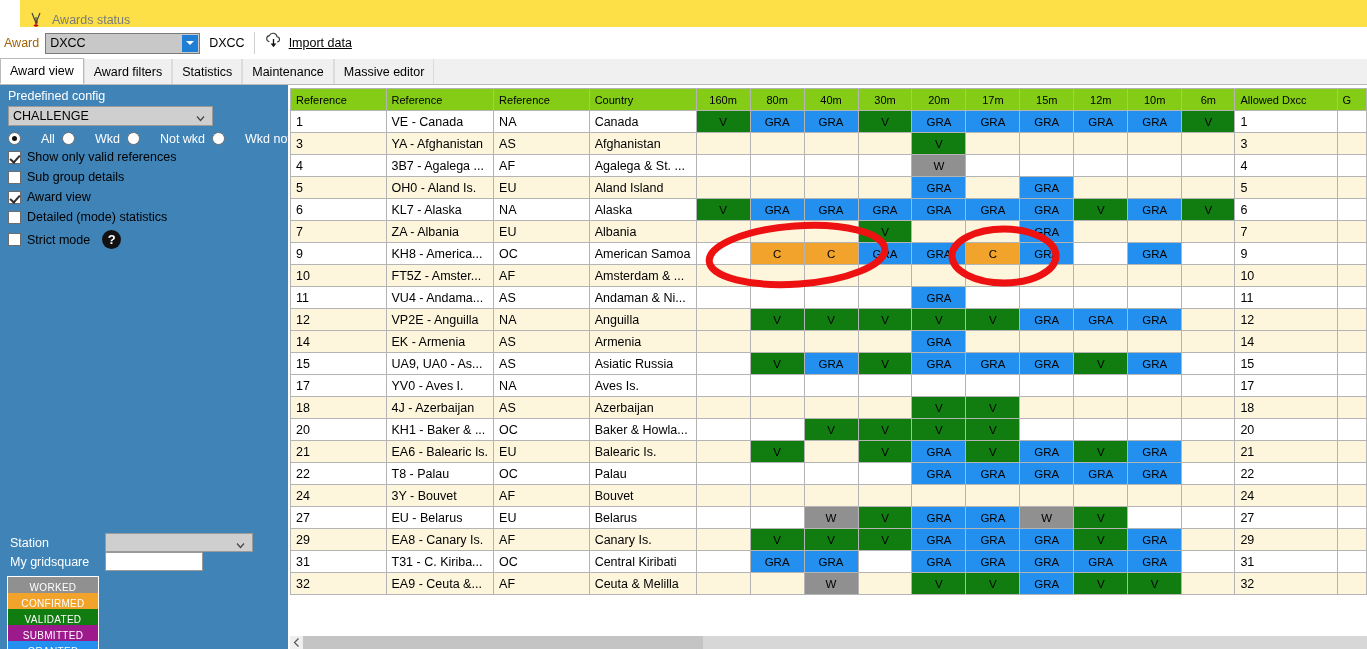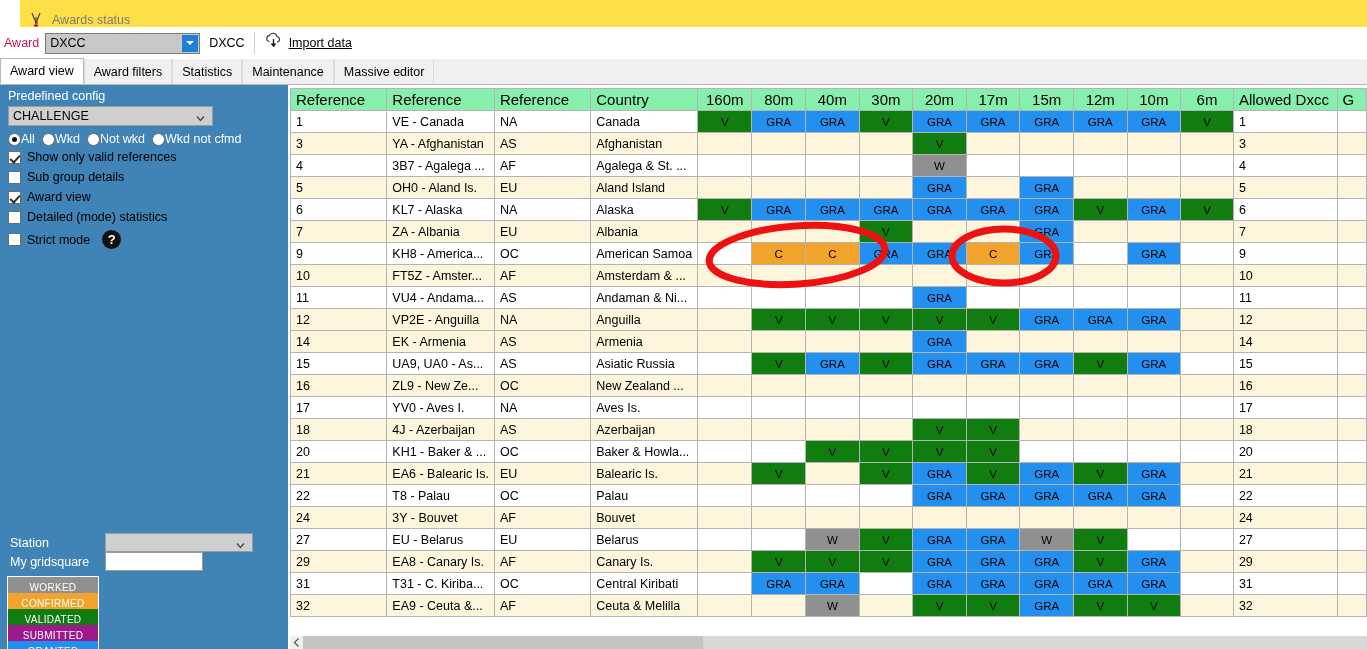--- a/index.html
+++ b/index.html
@@ -19,21 +19,21 @@
     background: #fde047; display: flex; align-items: flex-end; padding-left: 8px; margin-left: 20px;
   }
   .titlebar .tb-icon { width: 16px; height: 16px; margin-right: 8px; position: relative; }
   .titlebar .tb-title { color: #7b7b7b; font-size: 12.5px; }
 
   
   .awardbar {
     position: absolute; left: 0; top: 27px; width: 1367px; height: 32px;
     background: #ffffff; display: flex; align-items: center; padding-left: 4px;
   }
-  .awardbar .lbl { font-size: 12.5px; color: #be185d; margin-right: 6px; }
+  .awardbar .lbl { font-size: 12.5px; color: #a16207; margin-right: 6px; }
   .combo {
     width: 155px; height: 21px; background: #c8c8c8;
     border: 1px solid #7a7a7a; display: flex; align-items: center;
     position: relative; padding-left: 4px; font-size: 12.5px; color: #000;
   }
   .combo .arrow-box {
     position: absolute; right: 1px; top: 1px; width: 16px; height: 17px;
     background: #1f7fd6; display: flex; align-items: center; justify-content: center;
   }
   .combo .arrow-box .tri {
@@ -67,21 +67,21 @@
   .lp-title { font-size: 12.5px; color: #ffffff; margin-bottom: 3px; }
   .lp-combo {
     width: 205px; height: 20px; background: #cfcfcf; border: 1px solid #9a9a9a;
     display: flex; align-items: center; padding-left: 4px; position: relative;
     color: #000; font-size: 12.5px; margin-bottom: 6px;
   }
   .lp-combo .chev {
     position: absolute; right: 7px; top: 5px; width: 9px; height: 9px;
   }
   .radio-row { display: flex; align-items: center; gap: 2px; margin-bottom: 4px; }
-  .radio-item { display: flex; align-items: center; gap: 0; margin-right: 5px; }
+  .radio-item { display: flex; align-items: flex-start; gap: 20px; margin-right: 5px; }
   .radio {
     width: 13px; height: 13px; border-radius: 50%; background: #ffffff;
     border: 1px solid #6d6d6d; position: relative; flex: none;
   }
   .radio.on::after {
     content: ""; position: absolute; left: 3px; top: 3px; width: 5px; height: 5px;
     border-radius: 50%; background: #111;
   }
   .radio-label { font-size: 12.5px; color: #ffffff; white-space: nowrap; }
   .check-row { display: flex; align-items: center; gap: 6px; margin-bottom: 6px; }
@@ -122,22 +122,22 @@
     font-size: 10px; color: #ffffff; letter-spacing: .3px;
   }
 
   
   .gridwrap {
     position: absolute; left: 290px; top: 88px; width: 1077px; height: 561px;
     background: #ffffff; overflow: hidden;
   }
   table.grid { border-collapse: collapse; table-layout: fixed; }
   table.grid th {
-    height: 22px; background: #86efac; border: 1px solid #b4b4b4;
-    font-weight: normal; font-size: 15px; color: #000; padding: 0 5px;
+    height: 22px; background: #84cc16; border: 1px solid #b4b4b4;
+    font-weight: normal; font-size: 11px; color: #000; padding: 0 5px;
     text-align: left; white-space: nowrap; overflow: hidden;
   }
   table.grid th.c { text-align: center; padding: 0; }
   table.grid td {
     height: 22px; border: 1px solid #b4b4b4; font-size: 12.5px; color: #000;
     padding: 0 5px; white-space: nowrap; overflow: hidden;
   }
   table.grid td.band { text-align: center; padding: 0; font-size: 11.5px; }
   tr.even td { background: #fdf6dd; }
   tr.odd  td { background: #ffffff; }
@@ -538,38 +538,20 @@
             <td class="band v">V</td>
             <td class="band gra">GRA</td>
             <td class="band gra">GRA</td>
             <td class="band gra">GRA</td>
             <td class="band v">V</td>
             <td class="band gra">GRA</td>
             <td class="band"></td>
             <td>15</td>
             <td></td>
           </tr>
-          <tr class="even">
-            <td>16</td>
-            <td>ZL9 - New Ze...</td>
-            <td>OC</td>
-            <td>New Zealand ...</td>
-            <td class="band"></td>
-            <td class="band"></td>
-            <td class="band"></td>
-            <td class="band"></td>
-            <td class="band"></td>
-            <td class="band"></td>
-            <td class="band"></td>
-            <td class="band"></td>
-            <td class="band"></td>
-            <td class="band"></td>
-            <td>16</td>
-            <td></td>
-          </tr>
           <tr class="odd">
             <td>17</td>
             <td>YV0 - Aves I.</td>
             <td>NA</td>
             <td>Aves Is.</td>
             <td class="band"></td>
             <td class="band"></td>
             <td class="band"></td>
             <td class="band"></td>
             <td class="band"></td>

